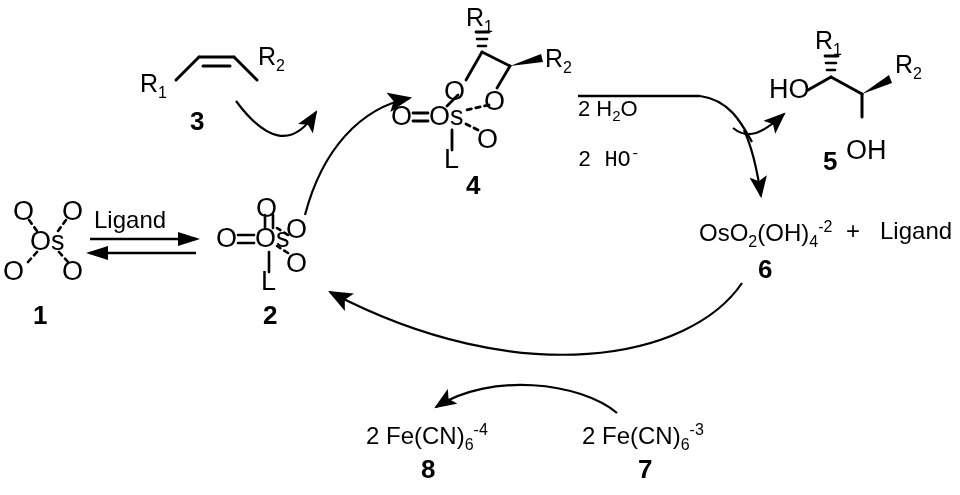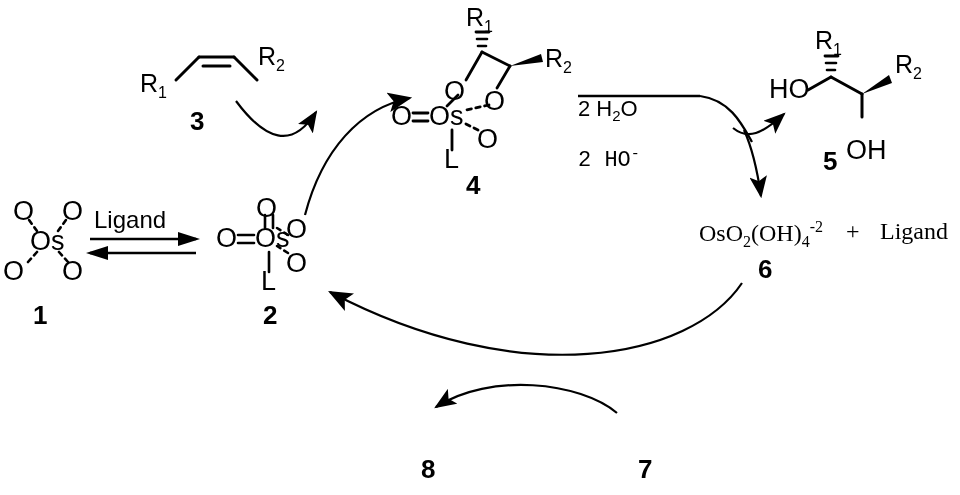--- a/index.html
+++ b/index.html
@@ -8,21 +8,21 @@
   #stage{position:absolute;left:0;top:0;width:960px;height:495px;}
   svg.layer{position:absolute;left:0;top:0;width:960px;height:495px;overflow:visible;}
   .abs{position:absolute;white-space:nowrap;}
   .atom{font-family:"Liberation Sans", sans-serif;font-size:27px;line-height:1;font-weight:400;}
   .rlbl{font-family:"Liberation Sans", sans-serif;font-size:25px;line-height:1;}
   .rlbl sub{font-size:16px;}
   .num{font-family:"Liberation Sans", sans-serif;font-size:26px;font-weight:bold;line-height:1;}
   .cond{font-family:"Liberation Sans", sans-serif;font-size:22px;line-height:1;margin-top:40px;}
   .cond sub{font-size:15px;}
   .cond sup{font-size:15px;}
-  .formula{font-family:Liberation Serif, serif;font-size:24px;line-height:1;}
+  .formula{font-family:Liberation Sans, sans-serif;font-size:24px;line-height:1;}
   .formula sub{font-size:16px;}
   .formula sup{font-size:16px;}
   .ligword{font-family:"Liberation Sans", sans-serif;font-size:24px;line-height:1;}
 </style>
 </head>
 <body>
 
 <div id="stage">
 
   <svg class="layer" viewBox="0 0 960 495">
@@ -179,17 +179,23 @@
   <div class="abs atom" style="left:846px;top:118px;margin-top:19px;">OH</div>
   <div class="abs num" style="left:823px;top:148px;">5</div>
 
   <div class="abs formula" style="left:699px;top:219px;">
     <span>OsO</span><sub>2</sub><span>(OH)</span><sub>4</sub><sup>-2</sup>
   </div>
   <div class="abs formula" style="left:846px;top:219px;">+</div>
   <div class="abs formula" style="left:880px;top:219px;">Ligand</div>
   <div class="abs num" style="left:758px;top:256px;">6</div>
 
+  <div class="abs formula" style="left:366px;top:422px;">
+    <span>2 Fe(CN)</span><sub>6</sub><sup>-4</sup>
+  </div>
   <div class="abs num" style="left:421px;top:456px;">8</div>
 
+  <div class="abs formula" style="left:582px;top:422px;">
+    <span>2 Fe(CN)</span><sub>6</sub><sup>-3</sup>
+  </div>
   <div class="abs num" style="left:638px;top:456px;">7</div>
 
 </div>
 
 </body></html>

